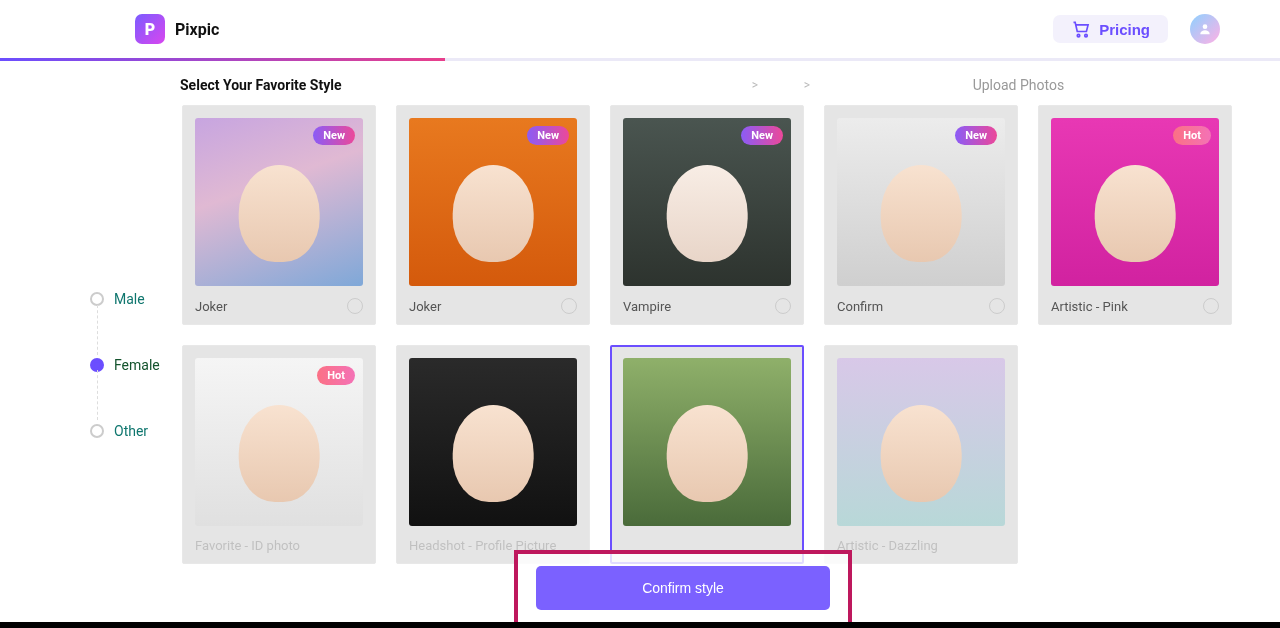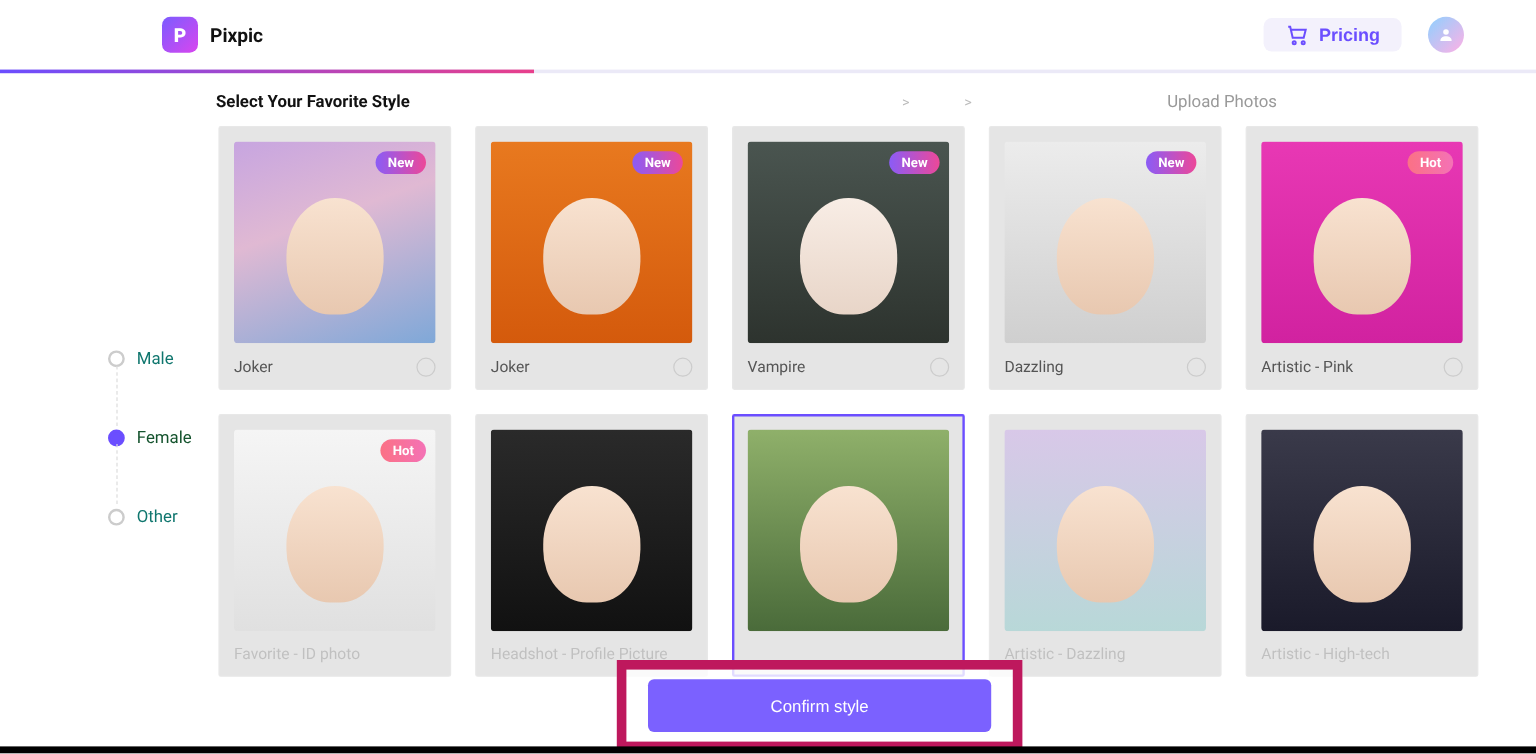--- a/index.html
+++ b/index.html
@@ -64,21 +64,21 @@
 .ph-idphoto { background: linear-gradient(180deg,#f5f5f5 0%,#e0e0e0 100%); }
 .ph-profile { background: linear-gradient(180deg,#2a2a2a 0%,#111 100%); }
 .ph-selected { background: linear-gradient(180deg,#8fb06a 0%,#4a6b3a 100%); }
 .ph-dazzling { background: linear-gradient(180deg,#d8c8e8 0%,#b8d8d8 100%); }
 .ph-hightech { background: linear-gradient(180deg,#3a3a4a 0%,#1a1a2a 100%); }
 .face { position:absolute; left:50%; top:28%; transform:translateX(-50%); width:48%; height:58%; border-radius:50% 50% 45% 45%; }
 .face.light { background: linear-gradient(180deg,#f8e2d0,#e8c8b0); }
 .face.pale { background: linear-gradient(180deg,#f8ede5,#e8d5c8); }
 
 
-.confirm-overlay { position: absolute; left: 514px; bottom: 2px; width: 338px; height: 76px; border: 8px solid #be185d; display: flex; align-items: center; justify-content: center; padding: 0 18px; background: rgba(255,255,255,0.8); margin-top: 45px; }
+.confirm-overlay { position: absolute; left: 514px; bottom: 2px; width: 338px; height: 76px; border: 4px solid #be185d; display: flex; align-items: center; justify-content: center; padding: 0 18px; background: rgba(255,255,255,0.8); margin-top: 45px; }
 .confirm-btn { width: 100%; height: 44px; background: #7b61ff; border: none; border-radius: 5px; color: #fff; font-size: 14px; font-weight: 500; cursor: pointer; }
 
 .bottom-black { position:absolute; bottom:0; left:0; right:0; height:6px; background:#000; }
 </style>
 </head>
 <body>
 
 <div class="header">
   <div class="logo-wrap">
     <div class="logo-icon">P</div>
@@ -172,21 +172,21 @@
         </div>
     </div>
     <div class="card">
       <div class="card-img">
           <div class="ph ph-heroine">
             <div class="face light"></div>
           </div>
           <div class="badge new">New</div>
         </div>
       <div class="card-footer">
-          <span class="card-label">Dazzling</span>
+          <span class="card-label">Confirm</span>
           <span class="card-check"></span>
         </div>
     </div>
     <div class="card">
       <div class="card-img">
           <div class="ph ph-pink">
             <div class="face light"></div>
           </div>
           <div class="badge hot">Hot</div>
         </div>
@@ -228,30 +228,20 @@
         </div>
     </div>
     <div class="card row2">
       <div class="card-img">
           <div class="ph ph-dazzling">
             <div class="face light"></div>
           </div>
         </div>
       <div class="card-footer">
           <span class="card-label">Artistic - Dazzling</span>
-        </div>
-    </div>
-    <div class="card row2">
-      <div class="card-img">
-          <div class="ph ph-hightech">
-            <div class="face light"></div>
-          </div>
-        </div>
-      <div class="card-footer">
-          <span class="card-label">Artistic - High-tech</span>
         </div>
     </div>
   </div>
 </div>
 
 <div class="confirm-overlay">
   <button class="confirm-btn">Confirm style</button>
 </div>
 
 <div class="bottom-black"></div>

